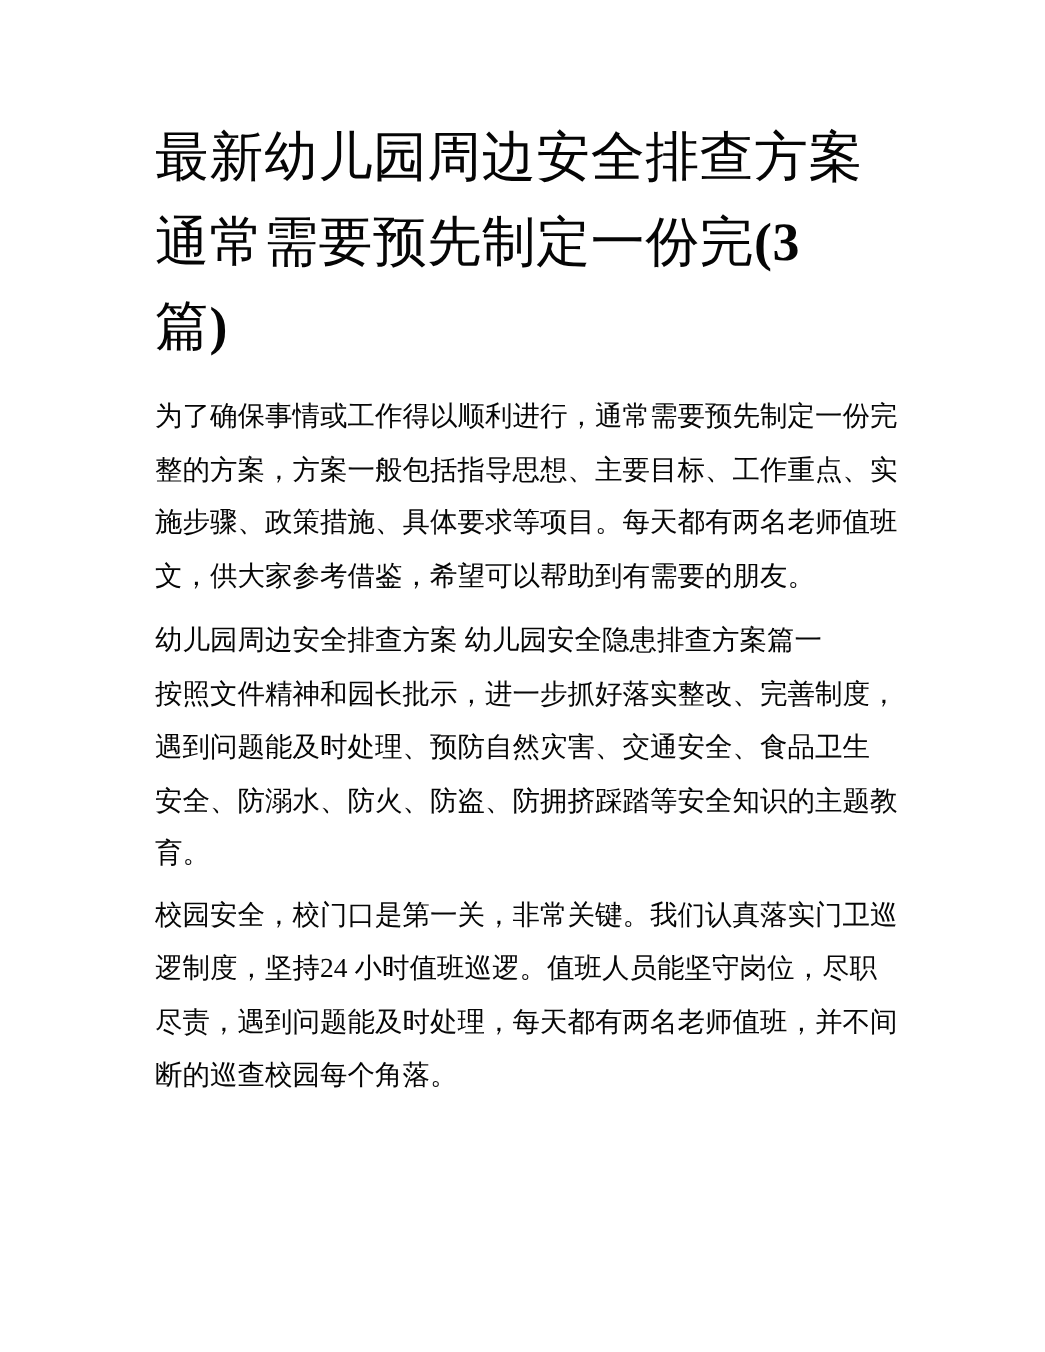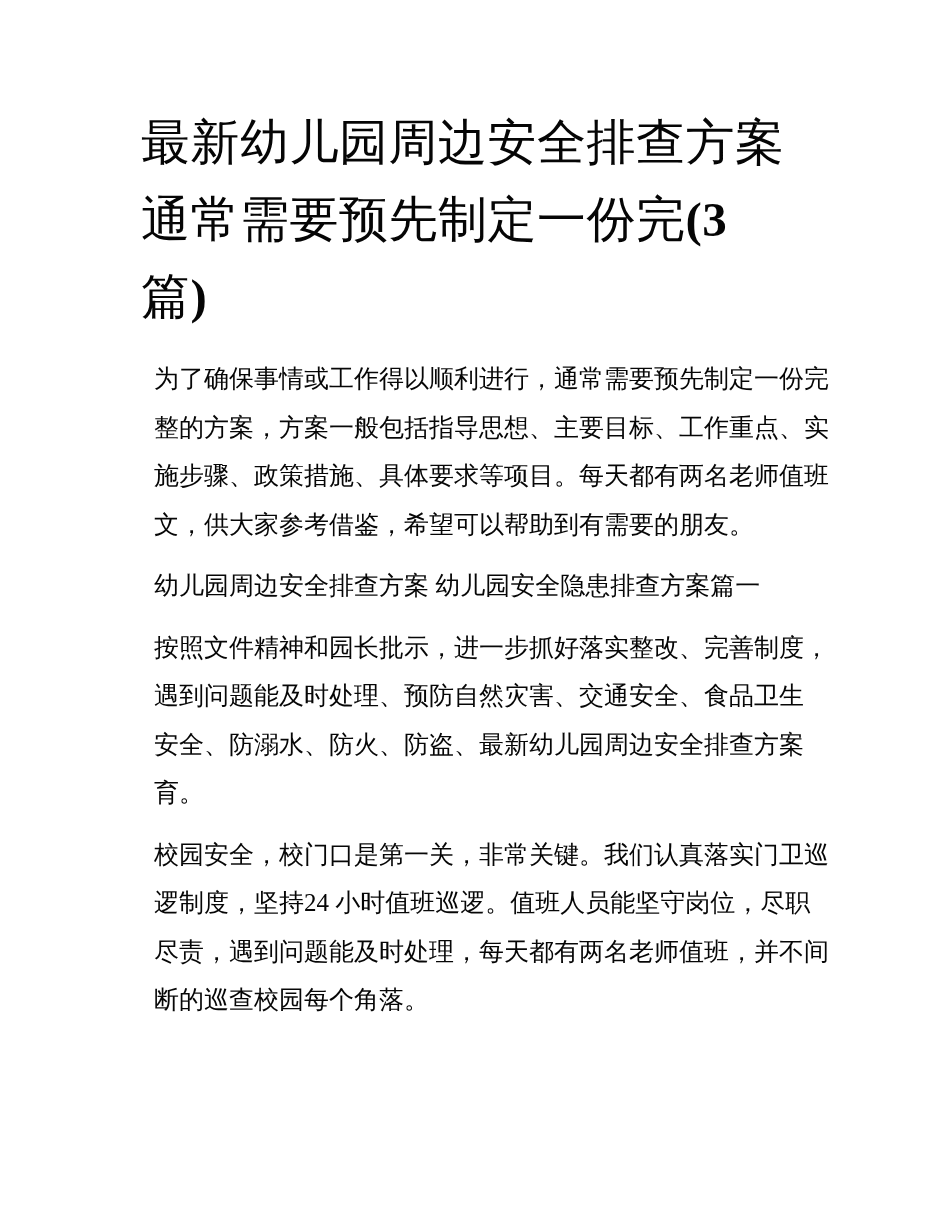--- a/index.html
+++ b/index.html
@@ -37,21 +37,21 @@
   .doc-title .b {
     font-weight: 700;
   }
   .doc-body {
     margin-top: 20px;
     font-size: 25px;
     line-height: 48.5px;
     color: #060606;
   }
   .para {
-    margin: 13px;
+    margin: 0;
     padding: 0;
   }
   .para.section-heading {
     margin-top: 10px;
   }
   .para.last-para {
     margin-top: 7px;
   }
   .line {
     white-space: nowrap;
@@ -77,21 +77,21 @@
       <div class="line">文，供大家参考借鉴，希望可以帮助到有需要的朋友。</div>
     </div>
 
     <div class="para section-heading">
       <div class="line">幼儿园周边安全排查方案 幼儿园安全隐患排查方案篇一</div>
     </div>
 
     <div class="para body-para">
       <div class="line">按照文件精神和园长批示，进一步抓好落实整改、完善制度，</div>
       <div class="line">遇到问题能及时处理、预防自然灾害、交通安全、食品卫生</div>
-      <div class="line">安全、防溺水、防火、防盗、最新幼儿园周边安全排查方案</div>
+      <div class="line">安全、防溺水、防火、防盗、防拥挤踩踏等安全知识的主题教</div>
       <div class="line">育。</div>
     </div>
 
     <div class="para body-para last-para">
       <div class="line">校园安全，校门口是第一关，非常关键。我们认真落实门卫巡</div>
       <div class="line">逻制度，坚持24 小时值班巡逻。值班人员能坚守岗位，尽职</div>
       <div class="line">尽责，遇到问题能及时处理，每天都有两名老师值班，并不间</div>
       <div class="line">断的巡查校园每个角落。</div>
     </div>
 

